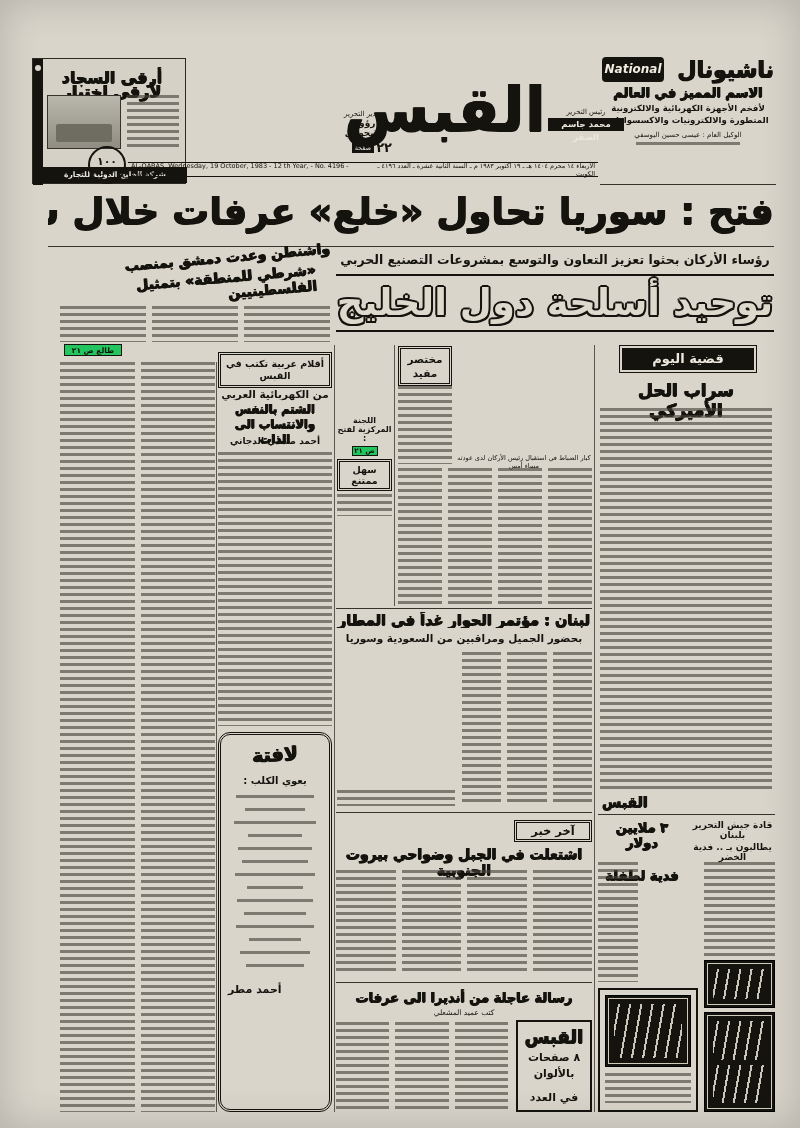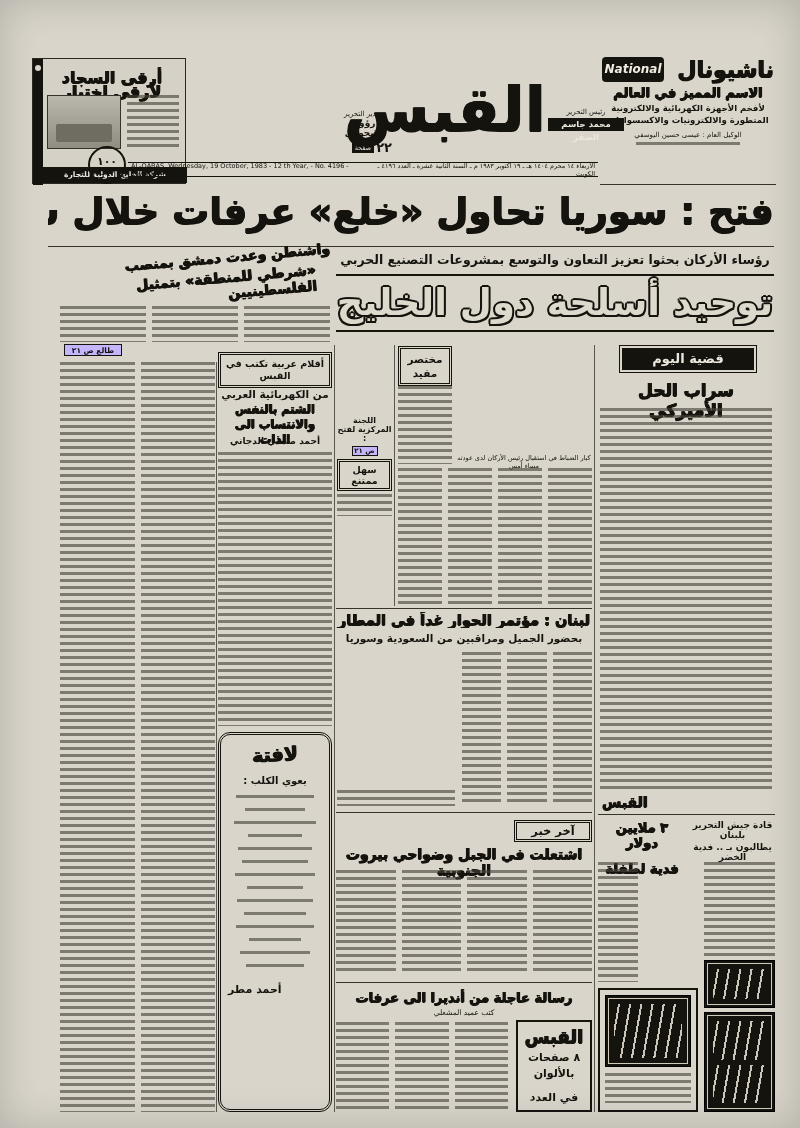--- a/index.html
+++ b/index.html
@@ -10,21 +10,21 @@
   .abs{position:absolute}
   .fat{text-shadow:.6px 0 currentColor,-.6px 0 currentColor,0 .6px currentColor}
   .holo{color:#ddd9cd;text-shadow:-1.5px -1.5px 0 #15130e,1.5px -1.5px 0 #15130e,-1.5px 1.5px 0 #15130e,
         1.5px 1.5px 0 #15130e,0 -2px 0 #15130e,0 2px 0 #15130e,-2px 0 0 #15130e,2px 0 0 #15130e}
   .sim{background-image:repeating-linear-gradient(to bottom,#45423a 0,#45423a 3.4px,rgba(0,0,0,0) 3.4px,rgba(0,0,0,0) 7px);opacity:.62}
   .simcols{display:flex;gap:6px}
   .simcols>div{flex:1}
   .vrule{position:absolute;width:1px;background:#5a574e}
   .hrule{position:absolute;height:1px;background:#35332c}
   .dblbox{border:3px double #15130e;text-align:center;font-weight:bold;background:#d9d5cb}
-  .badge{border:1px solid #15130e;font-weight:bold;text-align:center;background:#c4b5fd}
+  .badge{border:1px solid #15130e;font-weight:bold;text-align:center;background:#22c55e}
   .photo{position:relative;overflow:hidden;border:1px solid #35332c}
   .blackad{background:#14130e;border:1px solid #000;outline:1px solid #cfcabc;outline-offset:-4px;
            padding:8px;display:flex;flex-direction:column;gap:5px}
   .callig{flex:1;background:repeating-linear-gradient(100deg,rgba(0,0,0,0) 0 4px,#ded9cb 4px 6px,rgba(0,0,0,0) 6px 11px);opacity:.9;border-radius:3px}
   .ctr{text-align:center}
   .b{font-weight:bold}
 </style>
 </head>
 <body>
 
@@ -161,21 +161,21 @@
 
   <div class="abs ctr" style="left:516px;top:1020px;width:76px;height:92px;border:2px solid #15130e;padding:4px">
     <div class="b fat" style="font-size:18px">القبس</div>
     <div class="b" style="font-size:11px;margin-top:4px">٨ صفحات</div>
     <div class="b" style="font-size:11px;margin-top:3px">بالألوان</div>
     <div class="b" style="font-size:11px;margin-top:11px">في العدد</div>
   </div>
 
   <div class="abs ctr" style="left:598px;top:820px;width:88px">
     <div class="b fat" style="font-size:13px">٣ ملايين دولار</div>
-    <div class="b fat" style="font-size:13px;margin-top:11px">فدية لطفلة</div>
+    <div class="b fat" style="font-size:13px;margin-top:18px">فدية لطفلة</div>
   </div>
   <div class="abs ctr" style="left:690px;top:820px;width:85px">
     <div class="b" style="font-size:9px">قادة جيش التحرير بلبنان</div>
     <div class="b" style="font-size:9px;margin-top:2px">يطالبون بـ .. فدية الخضر</div>
   </div>
   <div class="abs sim" style="left:704px;top:862px;width:71px;height:94px"></div>
 
   <div class="abs sim" style="left:598px;top:862px;width:40px;height:120px"></div>
 
   <div class="abs blackad" style="left:704px;top:960px;width:71px;height:48px">

